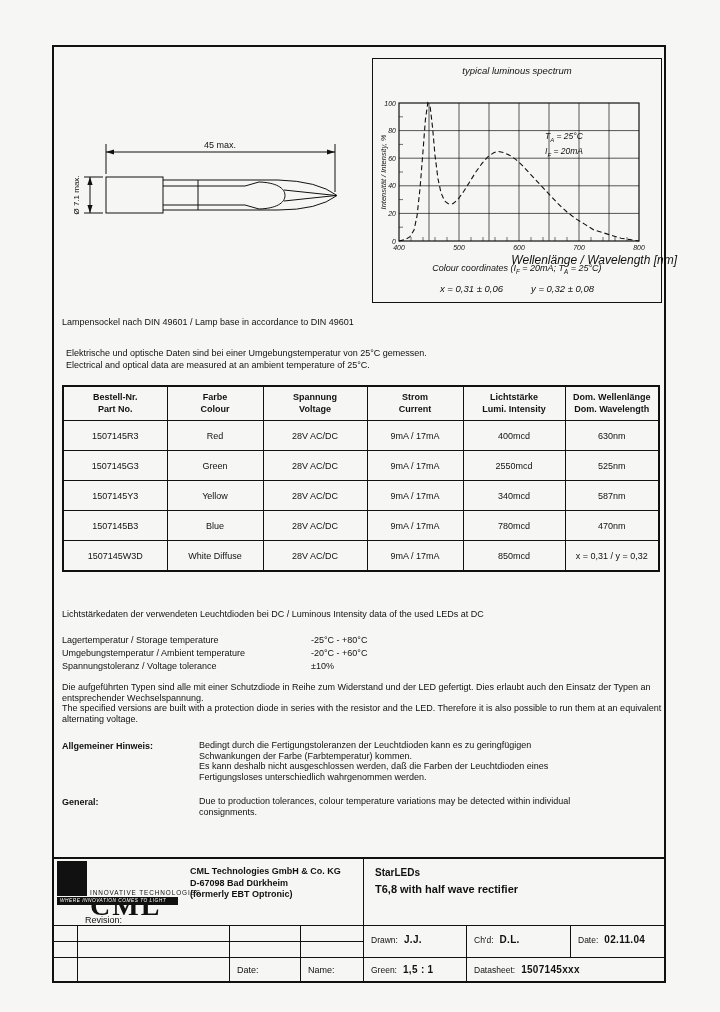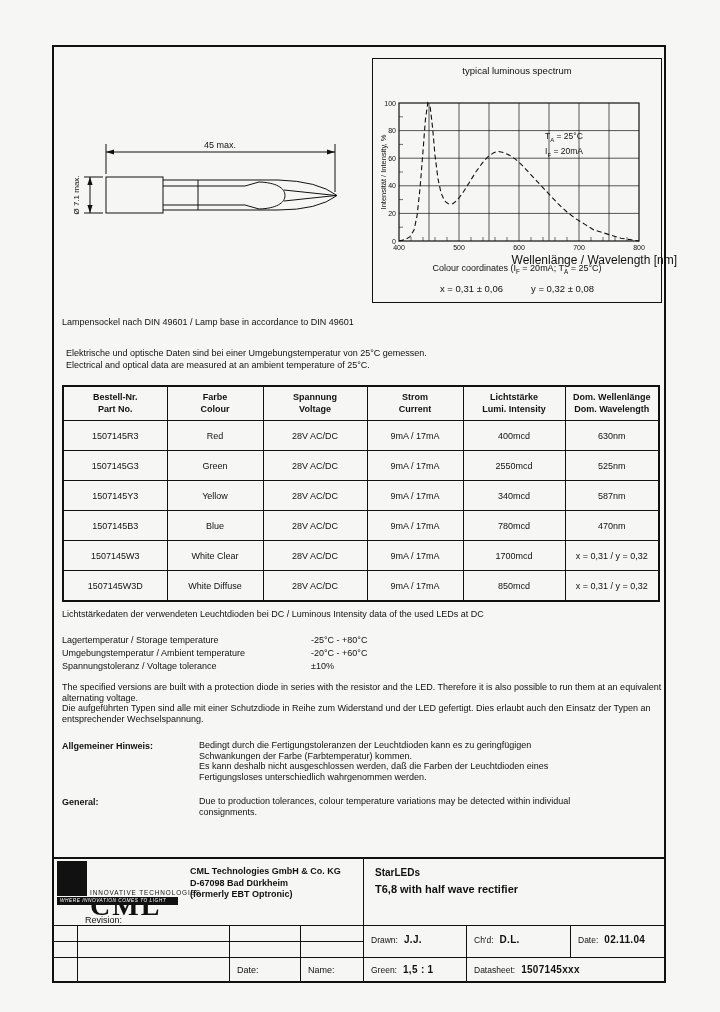--- a/index.html
+++ b/index.html
@@ -10,21 +10,21 @@
   svg{font-family:"Liberation Sans",sans-serif;}
   svg line, svg path, svg rect, svg polyline{stroke:#111;}
 
   
   .lamp{position:absolute;left:70px;top:128px;width:280px;height:100px;}
   .lamp line,.lamp path,.lamp rect{stroke-width:1;fill:none;}
   .lamp .arr{fill:#111;stroke:none;}
   .lamp text{fill:#111;}
 
   
-  .chart-box{position:absolute;left:372px;top:58px;width:288px;height:243px;border:1px solid #111;}
+  .chart-box{position:absolute;left:372px;top:58px;width:288px;height:243px;border:1px solid #111;font-style:italic;}
   .plot-svg{position:absolute;left:0;top:0;width:288px;height:243px;}
   .chart-title{position:absolute;top:6px;left:0;width:100%;text-align:center;font-size:9.5px;}
   .chart-ylabel{position:absolute;left:10px;top:113px;transform:translate(-50%,-50%) rotate(-90deg);
                 font-size:7.5px;white-space:nowrap;}
   .chart-ann{position:absolute;left:172px;font-size:8.5px;white-space:nowrap;}
   .chart-xlabel{position:absolute;top:194px;left:16px;width:100%;text-align:right;font-size:12px;}
   .chart-colour{position:absolute;top:204px;left:0;width:100%;text-align:center;font-size:9px;}
   .chart-coords{position:absolute;top:224px;left:0;width:100%;text-align:center;font-size:9.5px;}
   .chart-coords .gap{display:inline-block;width:28px;}
   sub{font-size:70%;}
@@ -219,47 +219,39 @@
         </tr>
         <tr>
           <td>1507145B3</td>
           <td>Blue</td>
           <td>28V AC/DC</td>
           <td>9mA / 17mA</td>
           <td>780mcd</td>
           <td>470nm</td>
         </tr>
         <tr>
-          <td>1507145W3</td>
-          <td>White Clear</td>
-          <td>28V AC/DC</td>
-          <td>9mA / 17mA</td>
-          <td>1700mcd</td>
-          <td>x = 0,31 / y = 0,32</td>
-        </tr>
-        <tr>
           <td>1507145W3D</td>
           <td>White Diffuse</td>
           <td>28V AC/DC</td>
           <td>9mA / 17mA</td>
           <td>850mcd</td>
           <td>x = 0,31 / y = 0,32</td>
         </tr>
       </tbody>
   </table>
 
   <div class="txt" style="left:62px;top:608px;">Lichtstärkedaten der verwendeten Leuchtdioden bei DC / Luminous Intensity data of the used LEDs at DC</div>
   <div class="txt" style="left:62px;top:634px;line-height:13px;">
       <div class="spec-row"><span class="spec-label">Lagertemperatur / Storage temperature</span><span>-25°C - +80°C</span></div>
       <div class="spec-row"><span class="spec-label">Umgebungstemperatur / Ambient temperature</span><span>-20°C - +60°C</span></div>
       <div class="spec-row"><span class="spec-label">Spannungstoleranz / Voltage tolerance</span><span>±10%</span></div>
     </div>
   <div class="txt wrap" style="left:62px;top:682px;width:604px;line-height:10.5px;">
+    <div>Die aufgeführten Typen sind alle mit einer Schutzdiode in Reihe zum Widerstand und der LED gefertigt. Dies erlaubt auch den Einsatz der Typen an entsprechender Wechselspannung.</div>
     <div>The specified versions are built with a protection diode in series with the resistor and the LED. Therefore it is also possible to run them at an equivalent alternating voltage.</div>
-    <div>Die aufgeführten Typen sind alle mit einer Schutzdiode in Reihe zum Widerstand und der LED gefertigt. Dies erlaubt auch den Einsatz der Typen an entsprechender Wechselspannung.</div>
   </div>
 
   <div class="txt bold" style="left:62px;top:740px;">Allgemeiner Hinweis:</div>
   <div class="txt wrap" style="left:199px;top:740px;width:388px;line-height:10.5px;white-space:pre-line;">Bedingt durch die Fertigungstoleranzen der Leuchtdioden kann es zu geringfügigen Schwankungen der Farbe (Farbtemperatur) kommen.
 Es kann deshalb nicht ausgeschlossen werden, daß die Farben der Leuchtdioden eines Fertigungsloses unterschiedlich wahrgenommen werden.</div>
   <div class="txt bold" style="left:62px;top:796px;">General:</div>
   <div class="txt wrap" style="left:199px;top:796px;width:388px;line-height:10.5px;">Due to production tolerances, colour temperature variations may be detected within individual consignments.</div>
 
   <div class="fl" style="left:52px;top:857px;width:614px;height:2px;"></div>
   <div class="fl" style="left:52px;top:925px;width:614px;height:1px;"></div>

